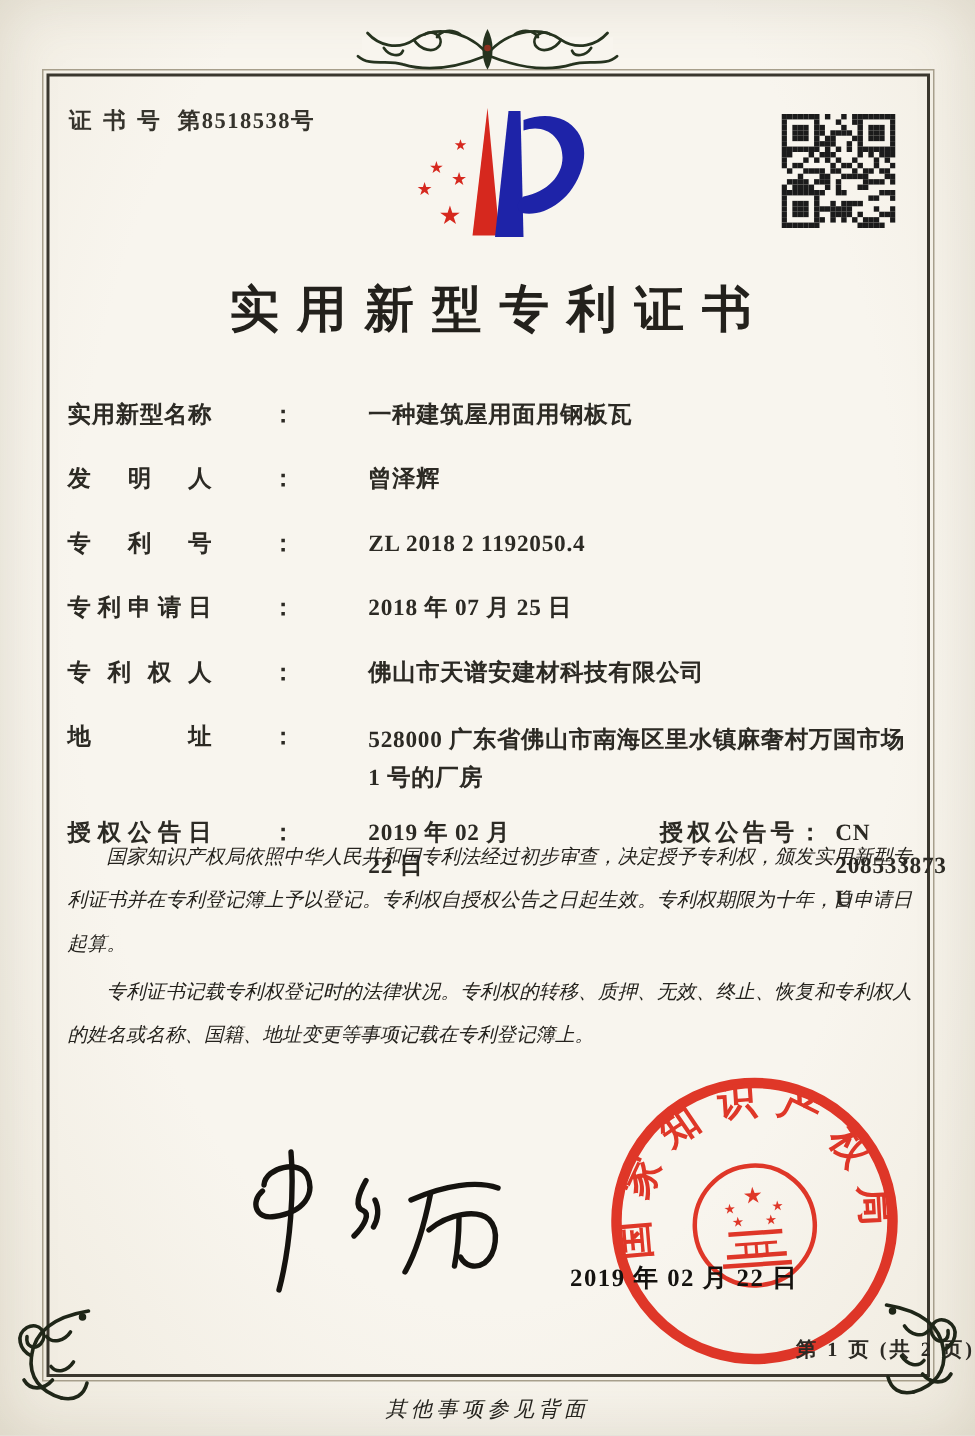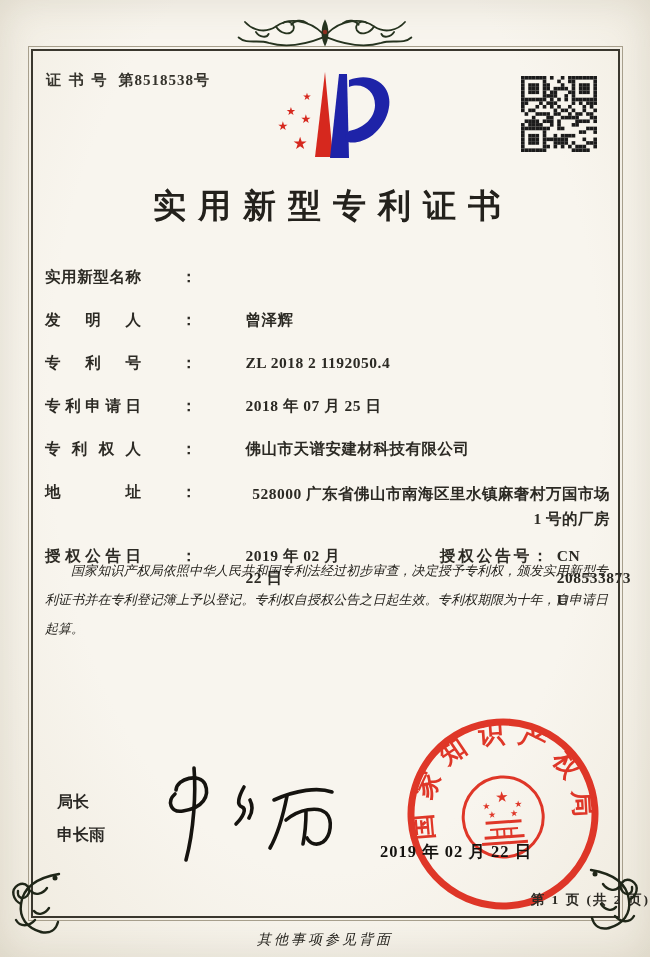--- a/index.html
+++ b/index.html
@@ -20,21 +20,21 @@
   .title{
     position:absolute;left:16px;right:0;top:184px;text-align:center;
     font-size:33px;font-weight:700;letter-spacing:12px;color:#23211c;
   }
   
   .fields{position:absolute;left:45px;right:40px;top:266px;font-size:15.5px;font-weight:700;color:#2c2a24;}
   .frow{display:flex;align-items:flex-start;line-height:22px;margin-bottom:21px;gap:40px;}
   .flabel{display:inline-block;width:96px;text-align:justify;text-align-last:justify;flex:none;}
   .fcolon{flex:none;margin-right:9px;}
   .fvalue{letter-spacing:.5px;}
-  .frow.addr .fvalue{max-width:400px;line-height:25px;text-align:right;}
+  .frow.addr .fvalue{max-width:400px;line-height:25px;}
   .frow.addr{margin-bottom:14px;}
   .pair2{margin-left:56px;display:flex;}
   .pair2 .flabel{width:auto;letter-spacing:3px;}
   
   .legal{position:absolute;left:45px;right:42px;top:556px;font-size:13px;line-height:29px;
          font-style:italic;font-weight:500;color:#24221d;text-align:justify;}
   .legal p{margin:0 0 3px 0;text-indent:2em;}
   
   .officer{position:absolute;left:57px;top:785px;font-family:"Liberation Sans","DejaVu Sans",sans-serif;
            font-size:16px;font-weight:600;color:#2b2925;line-height:33px;}
@@ -331,20 +331,21 @@
       <rect x="59.90" y="70.48" width="3.52" height="3.52" fill="#1b1b1b"></rect>
       <rect x="63.43" y="70.48" width="3.52" height="3.52" fill="#1b1b1b"></rect>
     </svg>
 
   <div class="title">实用新型专利证书</div>
 
   <div class="fields">
     <div class="frow">
       <span class="flabel">实用新型名称</span>
         <span class="fcolon">：</span>
+        <span class="fvalue">一种建筑屋用面用钢板瓦</span>
     </div>
     <div class="frow">
       <span class="flabel">发明人</span>
         <span class="fcolon">：</span>
         <span class="fvalue">曾泽辉</span>
     </div>
     <div class="frow">
       <span class="flabel">专利号</span>
         <span class="fcolon">：</span>
         <span class="fvalue">ZL 2018 2 1192050.4</span>
@@ -371,26 +372,23 @@
       <span class="pair2">
         <span class="flabel">授权公告号</span>
           <span class="fcolon">：</span>
           <span class="fvalue">CN 208533873 U</span>
       </span>
     </div>
   </div>
 
   <div class="legal">
     <p>国家知识产权局依照中华人民共和国专利法经过初步审查，决定授予专利权，颁发实用新型专利证书并在专利登记簿上予以登记。专利权自授权公告之日起生效。专利权期限为十年，自申请日起算。</p>
+    <p>专利证书记载专利权登记时的法律状况。专利权的转移、质押、无效、终止、恢复和专利权人的姓名或名称、国籍、地址变更等事项记载在专利登记簿上。</p>
   </div>
 
-  <div class="officer">
-    <div>局长</div>
-    <div>申长雨</div>
-  </div>
 
   <svg class="signature" width="190" height="112" viewBox="0 0 190 112">
     <g fill="none" stroke="#15130f" stroke-width="3.6" stroke-linecap="round" stroke-linejoin="round">
       <path d="M46,8 C48,32 46,70 38,100"></path>
       <path d="M28,30 C29,18 52,13 57,24 C62,36 55,48 35,51 C22,53 19,41 27,34"></path>
       <path d="M96,27 C91,36 88,45 94,47 C99,49 95,57 88,64"></path>
       <path d="M102,40 C105,46 104,53 101,58"></path>
       <path d="M126,40 C148,30 170,27 184,32"></path>
       <path d="M139,36 C135,56 130,74 122,88"></path>
       <path d="M138,60 C151,49 170,46 178,53 C185,60 183,76 175,82 C169,86 162,84 159,78"></path>

